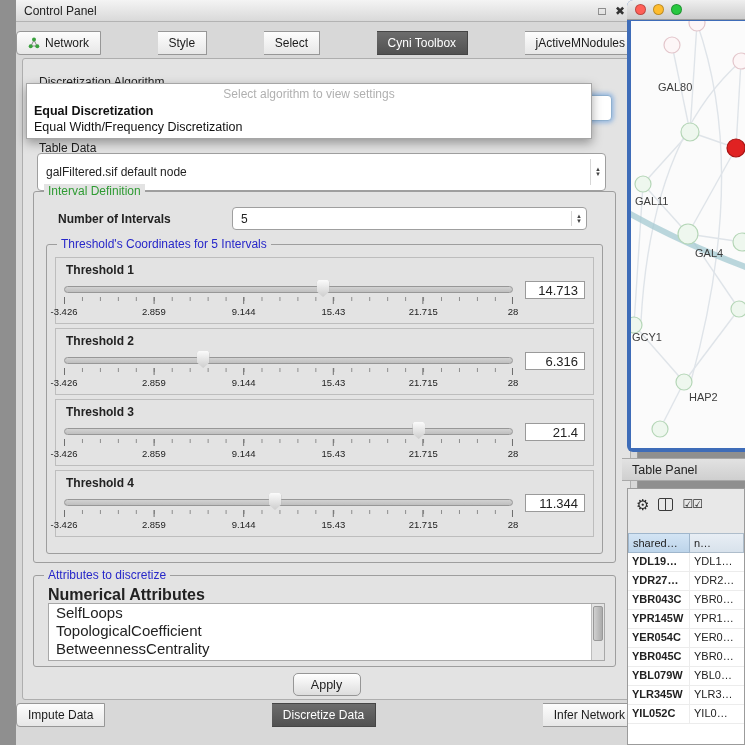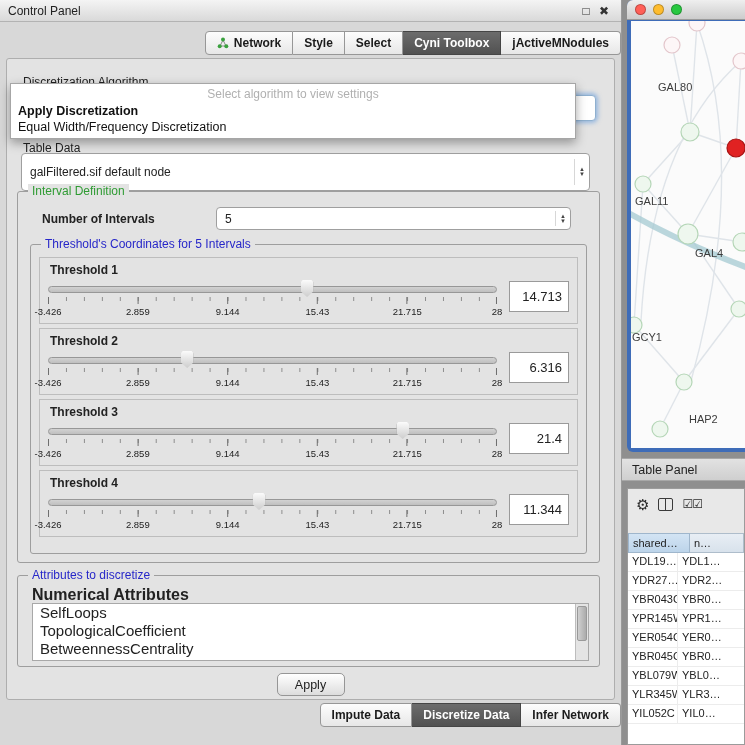--- a/index.html
+++ b/index.html
@@ -6,26 +6,26 @@
   html,body { width:745px; height:745px; }
   body {
     font-family: "Liberation Sans", sans-serif;
     background:#8f8f8f;
     position:relative;
     overflow:hidden;
     color:#222;
   }
 
   
-  .control-panel{position:absolute;left:0;top:0;width:622px;height:745px;background:#d8d8d8;border-right:1px solid #9a9a9a;}
+  .control-panel{position:absolute;left:16px;top:0;width:622px;height:745px;background:#d8d8d8;border-right:1px solid #9a9a9a;}
   .cp-titlebar{height:22px;background:linear-gradient(#f4f4f4,#d9d9d9);border-bottom:1px solid #b3b3b3;display:flex;align-items:center;padding:0 8px;font-size:12px;}
   .cp-title{flex:1;}
   .win-btn{width:18px;text-align:center;font-size:12px;color:#333;cursor:default;}
 
-  .tabrow{position:absolute;left:0;right:0;display:flex;justify-content:flex-end;font-weight:bold;}
+  .tabrow{position:absolute;left:0;right:0;display:flex;justify-content:space-between;}
   .tabrow.top{top:31px;}
   .tabrow.bottom{top:703px;}
   .tab{font-size:12px;padding:4px 11px;background:linear-gradient(#fdfdfd,#e7e7e7);border:1px solid #979797;border-left:none;display:flex;align-items:center;gap:5px;white-space:nowrap;color:#1b1b1b;}
   .tab.first{border-left:1px solid #979797;border-radius:4px 0 0 4px;}
   .tab.last{border-radius:0 4px 4px 0;}
   .tab.selected{background:linear-gradient(#6c6c6c,#515151);color:#fff;border-color:#454545;}
 
   .inner{position:absolute;left:6px;right:6px;top:58px;bottom:45px;background:#e3e3e3;border:1px solid #aeaeae;border-radius:3px;}
 
   .algo-label{position:absolute;top:16px;left:16px;font-size:12px;color:#222;}
@@ -50,21 +50,21 @@
   .th-block{border:1px solid #bdbdbd;background:#e3e3e3;padding:4px 8px 2px;height:70px;}
   .th-label{font-size:12px;font-weight:bold;margin:1px 0 2px 2px;}
   .th-row{display:flex;align-items:flex-start;gap:12px;}
   .slider{position:relative;flex:1;height:42px;}
   .track{position:absolute;left:0;right:0;top:7px;height:7px;background:linear-gradient(#d2d2d2,#bfbfbf);border:1px solid #979797;border-radius:4px;}
   .thumb{position:absolute;top:1px;width:13px;height:17px;transform:translateX(-50%);background:linear-gradient(#fbfbfb,#cdcdcd);clip-path:polygon(50% 100%,0% 66%,0% 14%,16% 0%,84% 0%,100% 14%,100% 66%);filter:drop-shadow(0 0 1px #6b6b6b);z-index:2;}
   .ticks-minor{position:absolute;left:0;right:0;top:18px;height:4px;background-image:linear-gradient(90deg,#8d8d8d 0,#8d8d8d 1px,transparent 1px);background-size:4% 100%;background-repeat:repeat-x;}
   .ticks-major{position:absolute;left:0;right:0;top:18px;height:7px;background-image:linear-gradient(90deg,#6f6f6f 0,#6f6f6f 1px,transparent 1px);background-size:20% 100%;background-repeat:repeat-x;border-right:1px solid #6f6f6f;}
   .tick-labels{position:absolute;left:0;right:0;top:27px;height:12px;font-size:9.5px;color:#222;}
   .tick-labels span{position:absolute;transform:translateX(-50%);white-space:nowrap;}
-  .th-value{width:60px;height:31px;margin-top:2px;background:#fff;border:1px solid #9a9a9a;display:flex;align-items:center;justify-content:flex-end;padding-right:6px;font-size:13px;}
+  .th-value{width:60px;height:18px;margin-top:2px;background:#fff;border:1px solid #9a9a9a;display:flex;align-items:center;justify-content:flex-end;padding-right:6px;font-size:13px;}
 
   .attr-label{position:absolute;top:10px;left:14px;font-size:16px;font-weight:bold;}
   .attr-list{position:absolute;top:27px;left:14px;right:10px;bottom:5px;background:#fff;border:1px solid #a8a8a8;overflow:hidden;font-size:15px;}
   .attr-item{padding:1px 7px;line-height:16px;white-space:nowrap;}
   .vscroll{position:absolute;right:0;top:0;bottom:0;width:13px;background:#e4e4e4;border-left:1px solid #bdbdbd;}
   .vscroll .thumb2{position:absolute;left:1px;right:1px;top:2px;height:62%;background:linear-gradient(90deg,#d0d0d0,#ababab);border:1px solid #999;border-radius:2px;}
 
   .apply-btn{position:absolute;left:50%;transform:translateX(-50%);top:614px;width:68px;height:23px;background:linear-gradient(#ffffff,#dddddd);border:1px solid #969696;border-radius:5px;font-size:12.5px;display:flex;align-items:center;justify-content:center;}
 
   
@@ -79,21 +79,21 @@
   .tp-window{position:absolute;left:627px;top:488px;width:118px;height:257px;background:#e8e8e8;border:1px solid #9b9b9b;overflow:hidden;}
   .tp-toolbar{display:flex;align-items:center;gap:9px;height:30px;padding-left:8px;}
   .gear{font-size:15px;color:#2b2b2b;line-height:1;}
   .cols-icon{width:15px;height:13px;border:1px solid #3a3a3a;background:linear-gradient(90deg,transparent 0 6px,#3a3a3a 6px 7px,transparent 7px);border-radius:2px;}
   .check{font-size:12px;color:#2b2b2b;line-height:1;letter-spacing:-1px;}
   .tp-header{position:absolute;left:0;right:0;top:44px;height:20px;display:flex;font-size:11px;}
   .tp-h1{width:62px;background:linear-gradient(#d3e4f4,#bcd4ea);border:1px solid #9fb6cc;display:flex;align-items:center;padding-left:4px;}
   .tp-h2{flex:1;background:linear-gradient(#e8eef5,#d8e2ec);border:1px solid #aebdcb;border-left:none;display:flex;align-items:center;padding-left:4px;}
   .tp-rows{position:absolute;left:0;right:0;top:64px;bottom:0;background:#fff;}
   .tp-row{display:flex;height:19px;font-size:11px;border-bottom:1px solid #ececec;}
-  .tp-c1{width:50px;padding:2px 0 0 4px;border-right:1px solid #ececec;white-space:nowrap;overflow:hidden;}
+  .tp-c1{width:62px;padding:2px 0 0 4px;border-right:1px solid #ececec;white-space:nowrap;overflow:hidden;font-weight:bold;}
   .tp-c2{flex:1;padding:2px 0 0 4px;white-space:nowrap;overflow:hidden;}
 </style>
 </head>
 <body>
 
 <div class="control-panel">
   <div class="cp-titlebar">
     <span class="cp-title">Control Panel</span>
     <span class="win-btn">□</span>
     <span class="win-btn">✖</span>
@@ -125,21 +125,21 @@
       </div>
   </div>
 
   <div class="inner">
 
     <div class="algo-label">Discretization Algorithm</div>
     <div class="algo-combo"></div>
 
     <div class="popup">
       <div class="popup-header">Select algorithm to view settings</div>
-      <div class="popup-option bold">Apply Discretization</div>
+      <div class="popup-option bold">Equal Discretization</div>
       <div class="popup-option">Equal Width/Frequency Discretization</div>
     </div>
 
     <div class="field-label" style="top:82px;left:16px;">Table Data</div>
     <div class="combo" style="top:94px;left:14px;right:24px;height:38px;">
       <span class="val">galFiltered.sif default node</span>
       <span class="stepper">
         <span>▲</span>
           <span>▼</span>
       </span>
@@ -316,21 +316,21 @@
           <circle cx="53" cy="361" r="8"></circle>
         <circle cx="29" cy="408" r="8"></circle>
           <circle cx="108" cy="288" r="8"></circle>
       </g>
       <circle cx="105" cy="127" r="9" fill="#e02222" stroke="#a81212" stroke-width="1.2"></circle>
     </svg>
     <span class="net-label" style="left:27px;top:60px;">GAL80</span>
     <span class="net-label" style="left:4px;top:174px;">GAL11</span>
     <span class="net-label" style="left:64px;top:226px;">GAL4</span>
     <span class="net-label" style="left:1px;top:310px;">GCY1</span>
-    <span class="net-label" style="left:58px;top:392px;">HAP2</span>
+    <span class="net-label" style="left:58px;top:370px;">HAP2</span>
   </div>
 </div>
 
 <div class="tp-bar">
   <span>Table Panel</span>
 </div>
 
 <div class="tp-window">
   <div class="tp-toolbar">
     <span class="gear">⚙</span>

